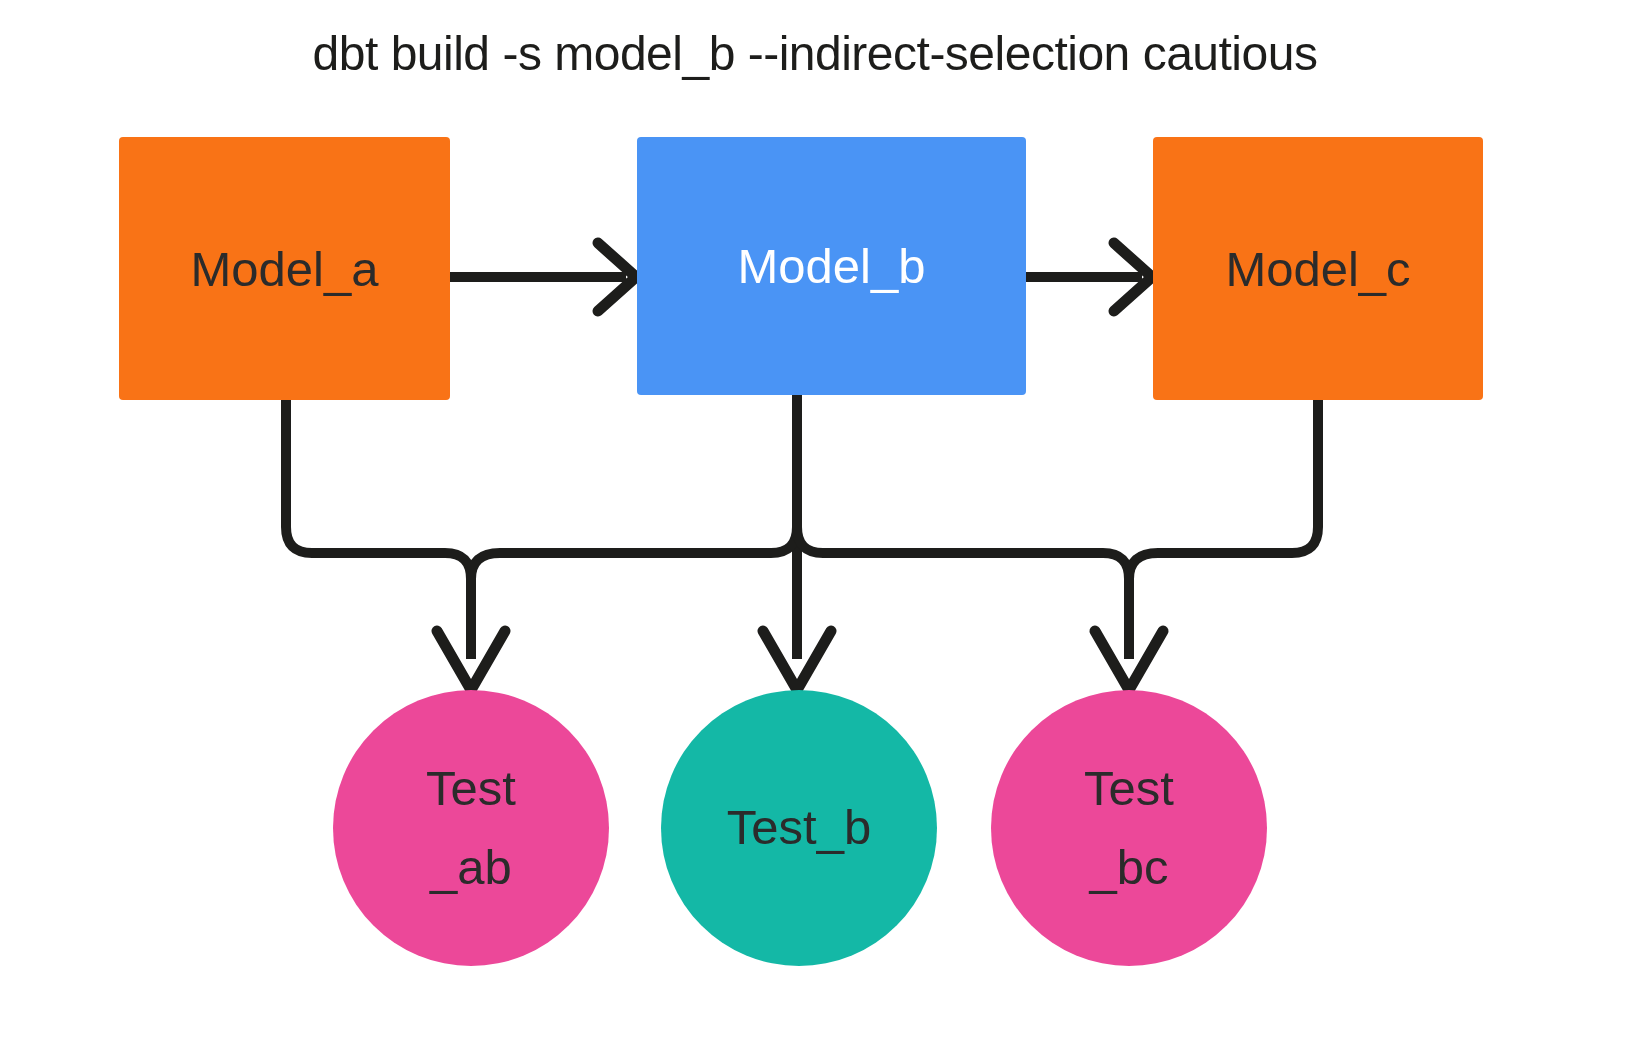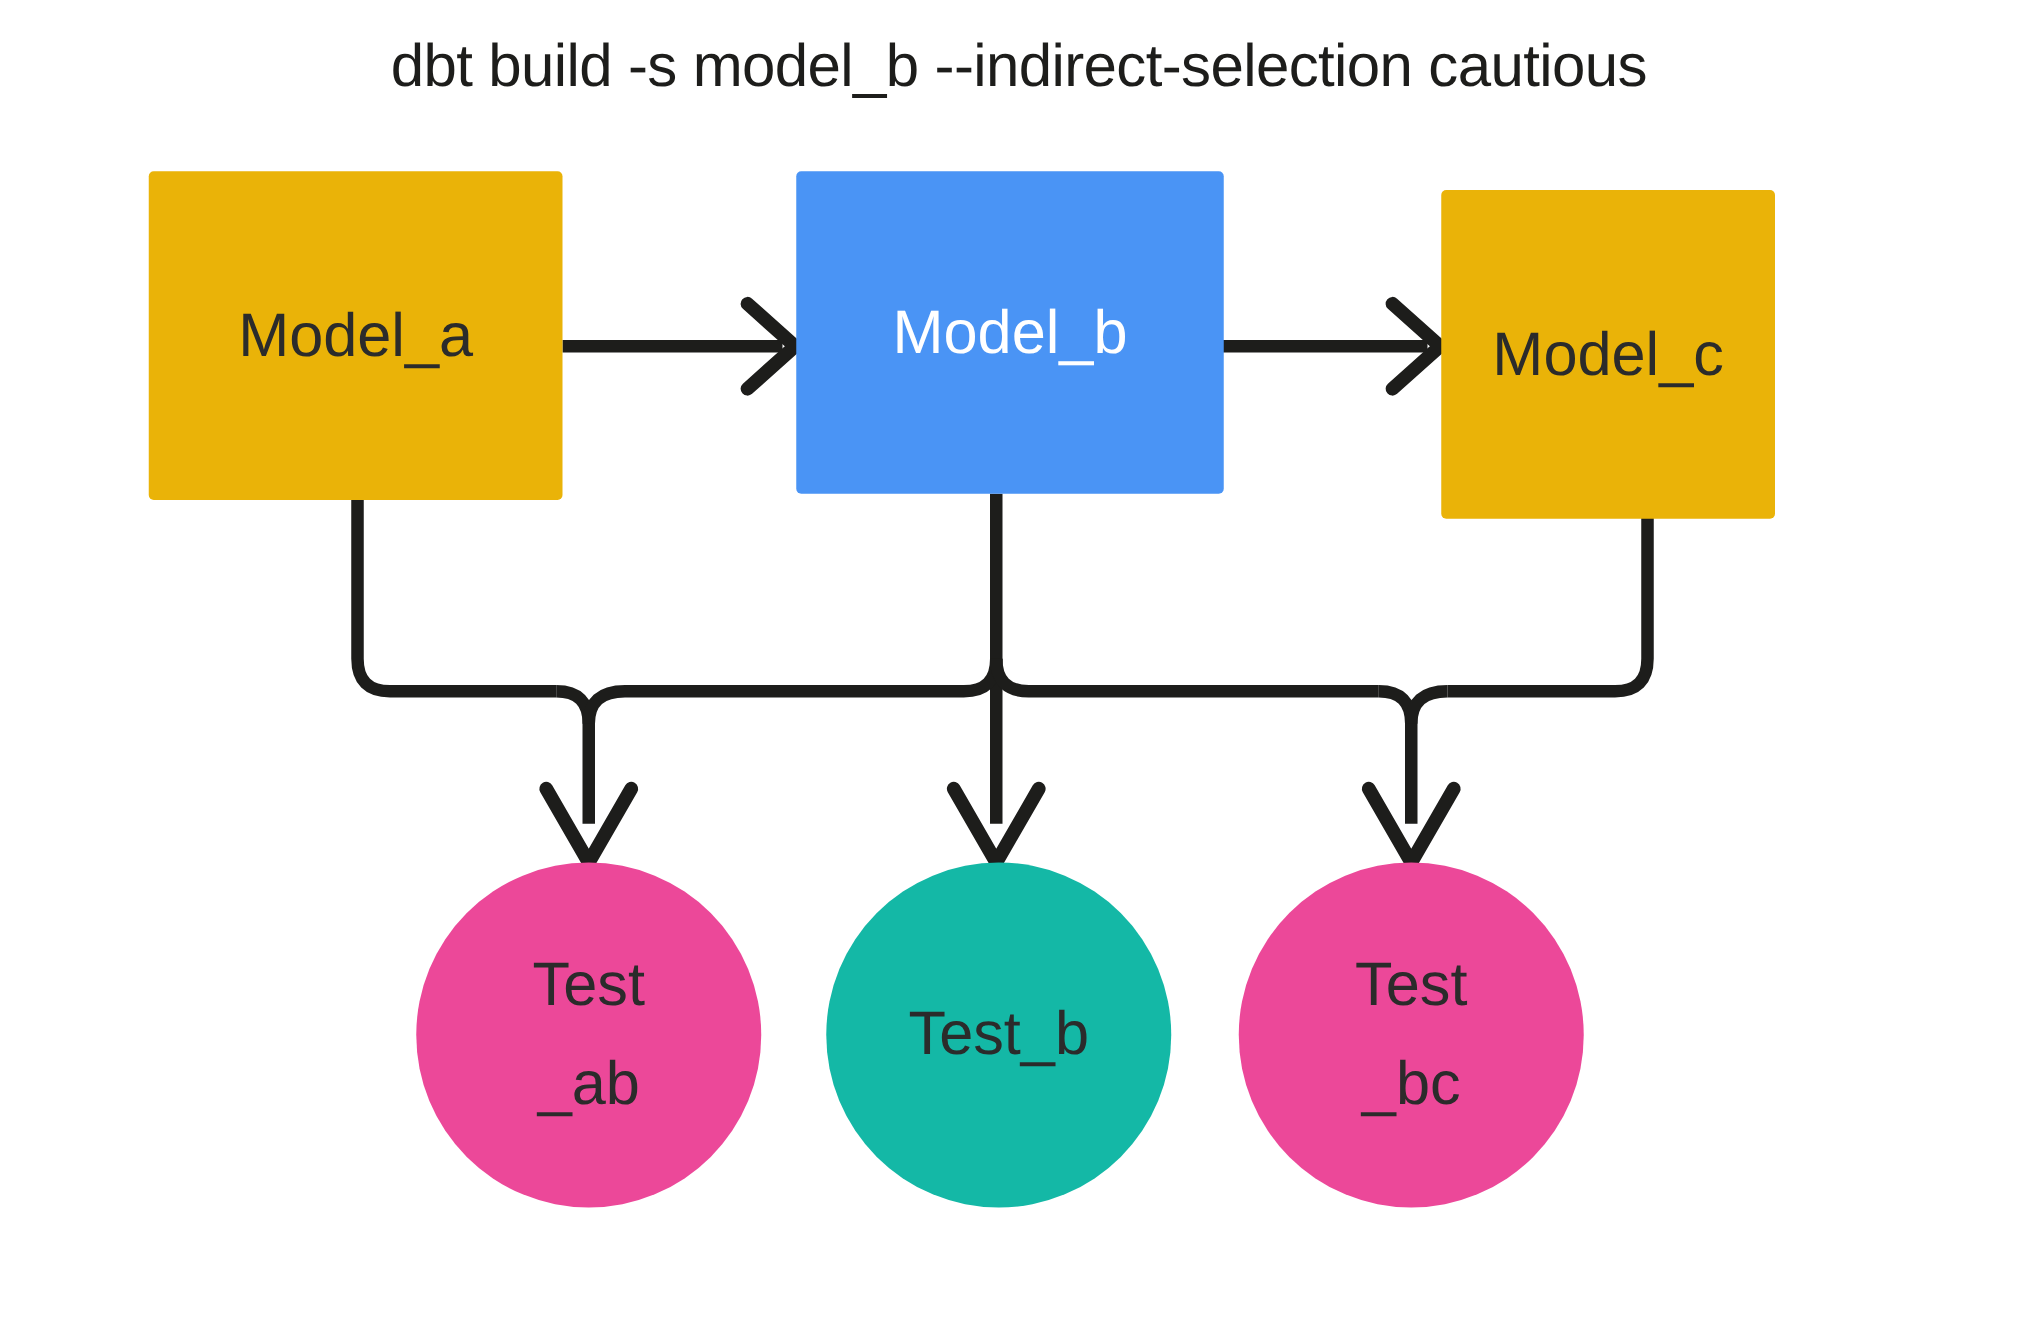--- a/index.html
+++ b/index.html
@@ -33,21 +33,21 @@
   .node-box {
     position: absolute;
     border-radius: 4px;
     display: flex;
     align-items: center;
     justify-content: center;
     font-size: 49px;
     color: #2b2b2b;
     box-sizing: border-box;
   }
-  .node-box.gray  { background: #eab308; }
+  .node-box.gray  { background: #f97316; }
   .node-box.blue  { background: #4a94f5; color: #ffffff; }
 
   .node-circle {
     position: absolute;
     border-radius: 50%;
     display: flex;
     flex-direction: column;
     align-items: center;
     justify-content: center;
     font-size: 49px;
@@ -118,25 +118,25 @@
 
     <g>
       <path d="M1318,400 L1318,527 Q1318,553 1292,553 L1158,553" fill="none" stroke="#1d1d1b" stroke-width="10" stroke-linecap="butt" stroke-linejoin="round"></path>
     </g>
   </svg>
 
   <div class="node-box gray" style="left:119px; top:137px; width:331px; height:263px;">
     <span>Model_a</span>
   </div>
 
-  <div class="node-box blue" style="left:637px; top:137px; width:342px; height:258px;">
+  <div class="node-box blue" style="left:637px; top:137px; width:389px; height:258px;">
     <span>Model_b</span>
   </div>
 
-  <div class="node-box gray" style="left:1153px; top:152px; width:267px; height:263px;">
+  <div class="node-box gray" style="left:1153px; top:137px; width:330px; height:263px;">
     <span>Model_c</span>
   </div>
 
   <div class="node-circle gray" style="left:333px; top:690px; width:276px; height:276px;">
     <span class="ln">Test</span>
     <span class="ln">_ab</span>
   </div>
 
   <div class="node-circle yellow" style="left:661px; top:690px; width:276px; height:276px;">
     <span class="ln">Test_b</span>

